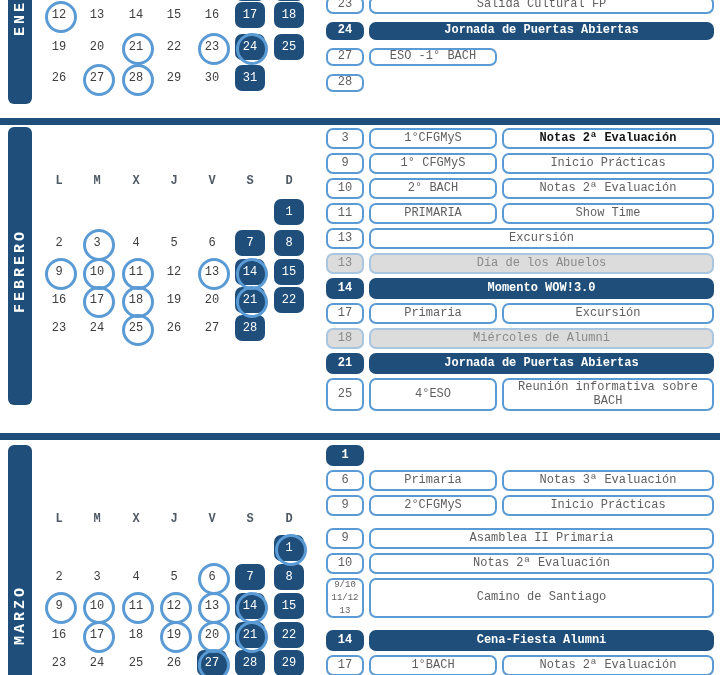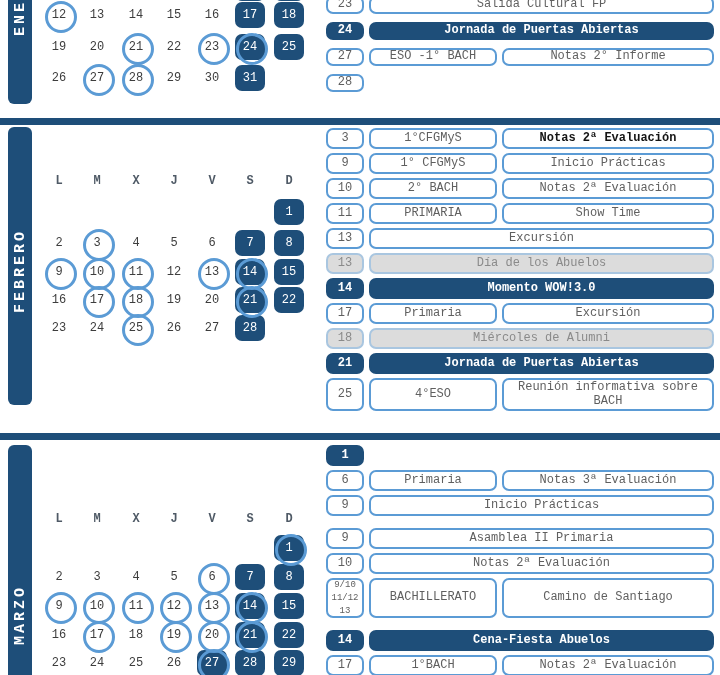--- a/index.html
+++ b/index.html
@@ -134,21 +134,20 @@
         <div class="ecell eday">23</div>
         <div class="ecell efull">Salida Cultural FP</div>
       </div>
       <div class="erow hl" style="min-height: 18px;">
         <div class="ecell eday">24</div>
         <div class="ecell efull">Jornada de Puertas Abiertas</div>
       </div>
       <div class="erow" style="min-height: 18px;">
         <div class="ecell eday">27</div>
         <div class="ecell egroup">ESO -1° BACH</div>
-        <div class="ecell edesc">Notas 2° Informe</div>
       </div>
       <div class="erow" style="min-height: 18px;">
         <div class="ecell eday">28</div>
       </div>
     </div>
     <div class="sidebar" style="left: 8px; top: 127px; width: 24px; height: 278px;"></div>
     <div class="month-label" style="left: 20px; top: 271px;">FEBRERO</div>
     <div class="wd" style="left: 40px; top: 174px;">L</div>
     <div class="wd" style="left: 78px; top: 174px;">M</div>
     <div class="wd" style="left: 117px; top: 174px;">X</div>
@@ -433,42 +432,42 @@
       <div class="erow hl" style="min-height: 21px;">
         <div class="ecell eday">1</div>
       </div>
       <div class="erow" style="min-height: 21px;">
         <div class="ecell eday">6</div>
         <div class="ecell egroup">Primaria</div>
         <div class="ecell edesc">Notas 3ª Evaluación</div>
       </div>
       <div class="erow" style="min-height: 21px;">
         <div class="ecell eday">9</div>
+        <div class="ecell egroup">2°CFGMyS</div>
         <div class="ecell edesc">Inicio Prácticas</div>
       </div>
       <div class="erow gap-extra" style="min-height: 21px;">
         <div class="ecell eday">9</div>
         <div class="ecell efull">Asamblea II Primaria</div>
       </div>
       <div class="erow" style="min-height: 21px;">
         <div class="ecell eday">10</div>
         <div class="ecell edesc">Notas 2ª Evaluación</div>
       </div>
       <div class="erow" style="min-height: 40px;">
         <div class="ecell eday daylines">
           <span>9/10</span>
           <span>11/12</span>
           <span>13</span>
         </div>
-        <div class="ecell egroup">BACHILLERATO</div>
         <div class="ecell edesc">Camino de Santiago</div>
       </div>
       <div class="erow hl gap-extra" style="min-height: 21px;">
         <div class="ecell eday">14</div>
-        <div class="ecell efull">Cena-Fiesta Abuelos</div>
+        <div class="ecell efull">Cena-Fiesta Alumni</div>
       </div>
       <div class="erow" style="min-height: 21px;">
         <div class="ecell eday">17</div>
         <div class="ecell egroup">1°BACH</div>
         <div class="ecell edesc">Notas 2ª Evaluación</div>
       </div>
     </div>
   </div>
 
 </body></html>

